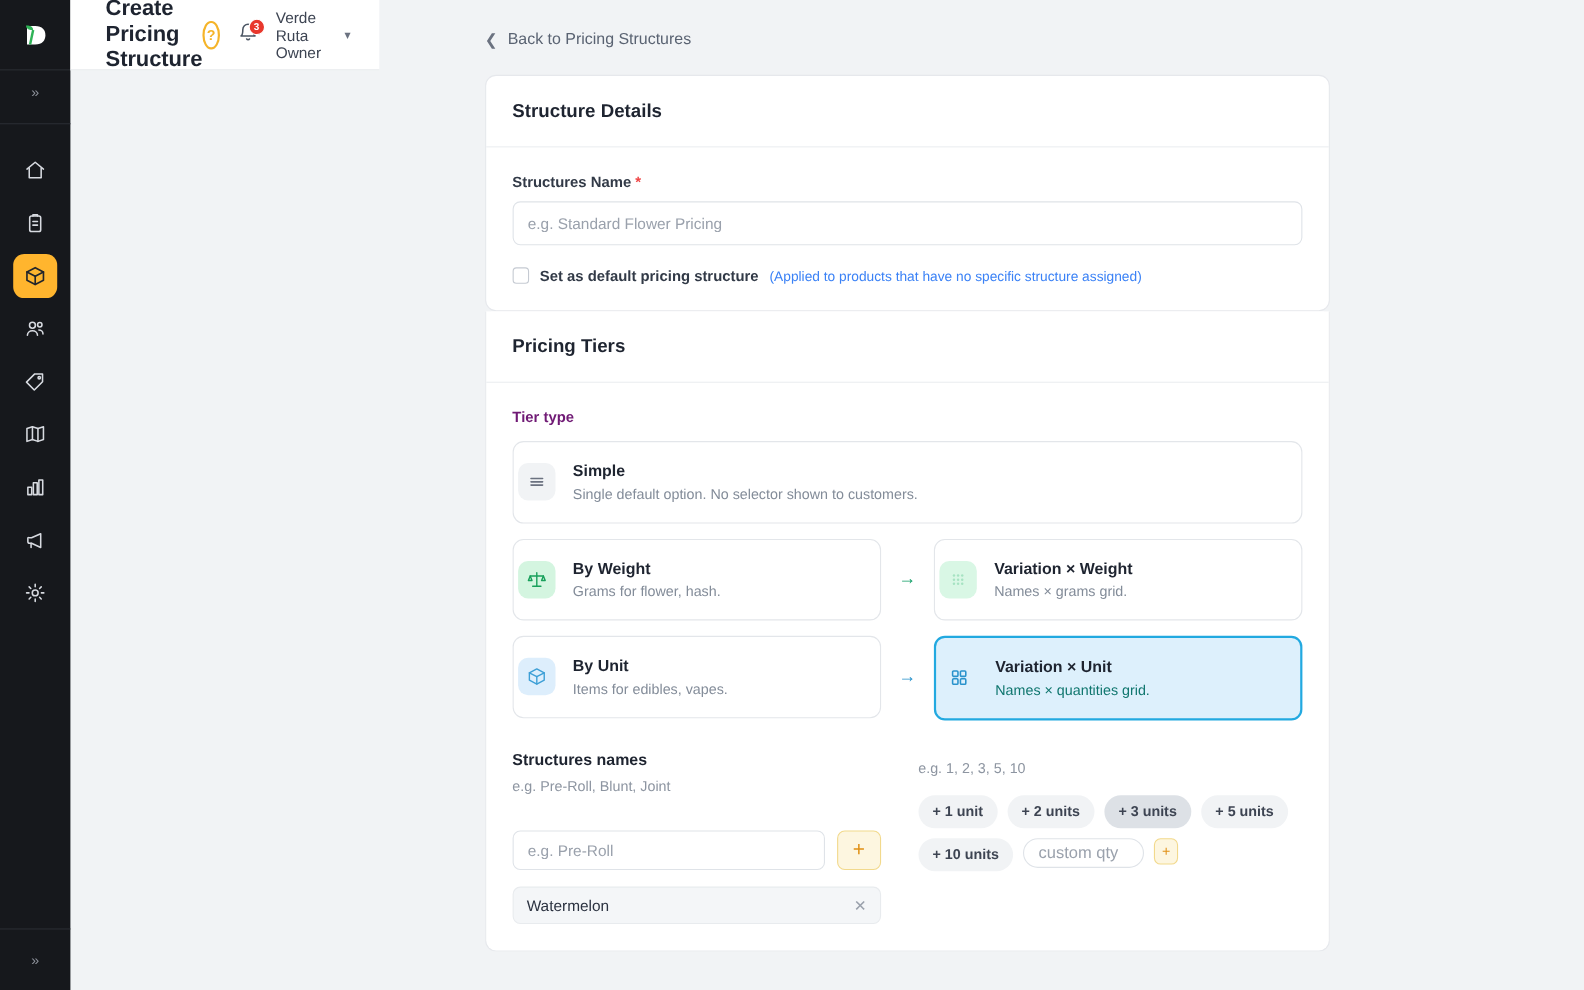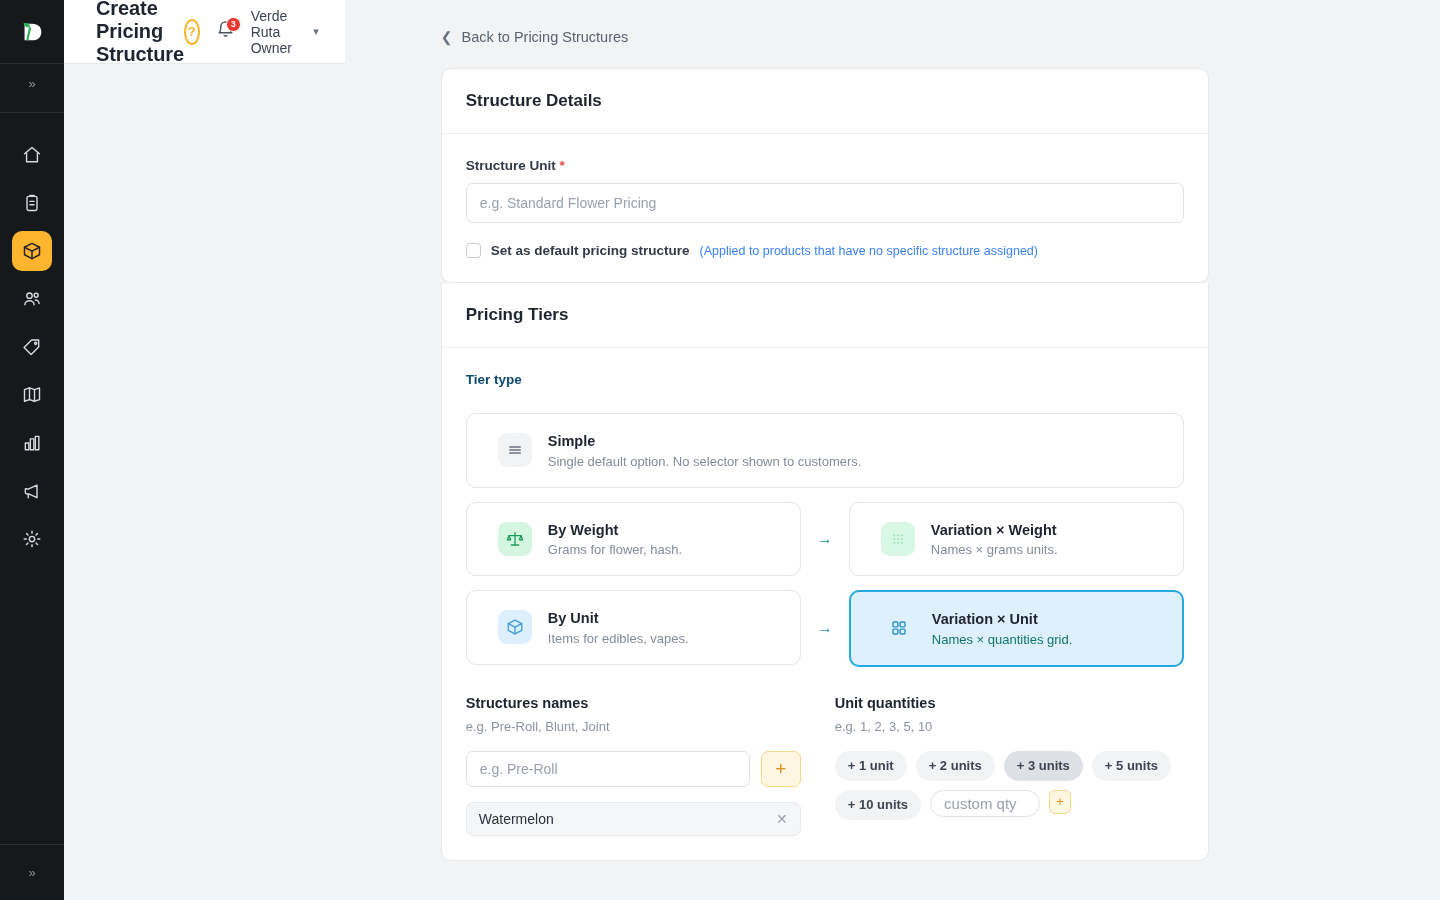--- a/index.html
+++ b/index.html
@@ -119,26 +119,26 @@
 
   .check-row { display: flex; align-items: center; gap: 10px; margin-top: 20px; }
   .chk {
     width: 15px; height: 15px; border: 1.5px solid #c5cad2; border-radius: 3.5px;
     background: #fff; cursor: pointer; flex: 0 0 15px;
   }
   .chk-label { font-size: 13.5px; font-weight: 700; color: #323a47; }
   .chk-hint { font-size: 12.5px; color: #3b82f6; }
 
   
-  .tier-label { font-size: 13.5px; font-weight: 700; color: #0c4a6e; margin-bottom: 26px; }
+  .tier-label { font-size: 13.5px; font-weight: 700; color: #701a75; margin-bottom: 14px; }
   .tier-card {
     border: 1px solid #e3e6ea; border-radius: 10px;
     background: #fff;
     display: flex; align-items: center; gap: 16px;
-    padding: 18px 31px;
+    padding: 18px 4px;
     cursor: pointer;
   }
   .tier-card.selected {
     background: #ddf0fc; border: 2px solid #22a9e0;
   }
   .tier-ico {
     width: 34px; height: 34px; border-radius: 9px;
     display: flex; align-items: center; justify-content: center;
     flex: 0 0 34px;
   }
@@ -160,21 +160,21 @@
   }
   .arrow-green { color: #16a06a; }
   .arrow-blue { color: #2a93cc; }
 
   
   .builder { display: flex; gap: 34px; margin-top: 28px; }
   .builder-col { width: 335px; }
   .b-title { font-size: 14.5px; font-weight: 700; color: #1e2430; }
   .b-hint { font-size: 13px; color: #8d95a1; margin-top: 8px; }
 
-  .input-add-row { display: flex; gap: 11px; margin-top: 17px; }
+  .input-add-row { display: flex; gap: 11px; margin-top: 33px; }
   .input-add-row .text-input { flex: 1 1 auto; height: 36px; }
   .plus-btn {
     width: 40px; height: 36px; border-radius: 7px;
     background: #fdf6e0; border: 1px solid #f2d98c;
     color: #e09118; font-size: 19px; font-weight: 500;
     display: flex; align-items: center; justify-content: center;
     cursor: pointer; flex: 0 0 40px;
   }
   .plus-btn.small { width: 22px; height: 24px; font-size: 13px; flex: 0 0 22px; border-radius: 6px; }
 
@@ -333,21 +333,21 @@
           <span>Back to Pricing Structures</span>
         </span>
       </div>
 
       <section class="card">
         <div class="card-hdr">
           <h2>Structure Details</h2>
         </div>
         <div class="card-body">
           <label class="field-label">
-            <span>Structure Unit</span>
+            <span>Structures Name</span>
             <span class="req">*</span>
           </label>
           <input class="text-input" type="text" placeholder="e.g. Standard Flower Pricing" style="">
           <div class="check-row">
             <span class="chk"></span>
             <span class="chk-label">Set as default pricing structure</span>
             <span class="chk-hint">(Applied to products that have no specific structure assigned)</span>
           </div>
         </div>
       </section>
@@ -401,21 +401,21 @@
                       <circle cx="7" cy="12" r="1.5"></circle>
                       <circle cx="12" cy="12" r="1.5"></circle>
                       <circle cx="17" cy="12" r="1.5"></circle>
                       <circle cx="7" cy="17" r="1.5"></circle>
                       <circle cx="12" cy="17" r="1.5"></circle>
                       <circle cx="17" cy="17" r="1.5"></circle>
                     </svg>
                 </span>
                 <span>
                   <div class="tier-title">Variation × Weight</div>
-                  <div class="tier-sub">Names × grams units.</div>
+                  <div class="tier-sub">Names × grams grid.</div>
                 </span>
               </div>
             </div>
           </div>
 
           <div class="tier-row">
             <div class="tier-col">
               <div class="tier-card">
                 <span class="tier-ico ico-blue">
                   <svg viewBox="0 0 24 24" fill="none" stroke="currentColor" stroke-width="1.7" stroke-linecap="round" stroke-linejoin="round">
@@ -460,21 +460,20 @@
               </div>
               <div class="chip-list">
                 <div class="name-chip">
                   <span>Watermelon</span>
                   <span class="x">✕</span>
                 </div>
               </div>
             </div>
 
             <div class="builder-col">
-              <div class="b-title">Unit quantities</div>
               <div class="b-hint">e.g. 1, 2, 3, 5, 10</div>
               <div class="qty-chips">
                 <div class="qty-chip">+ 1 unit</div>
                 <div class="qty-chip">+ 2 units</div>
                 <div class="qty-chip hover">+ 3 units</div>
                 <div class="qty-chip">+ 5 units</div>
                 <div class="qty-chip">+ 10 units</div>
                 <input class="qty-input" type="text" placeholder="custom qty" style="">
                 <button class="plus-btn small">+</button>
               </div>

